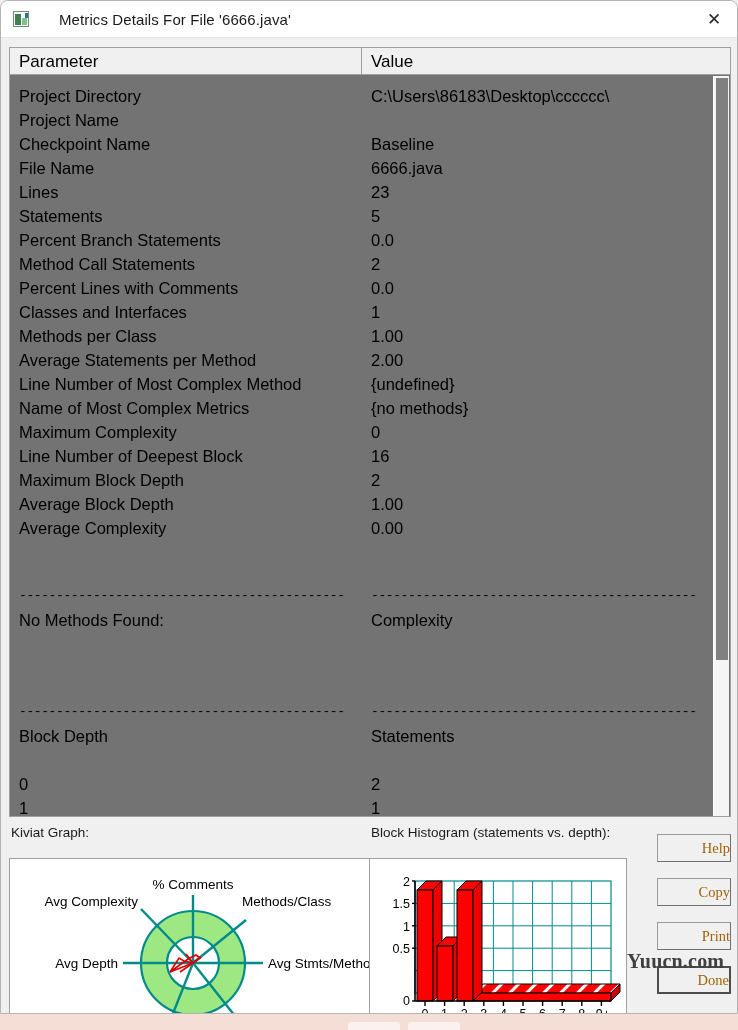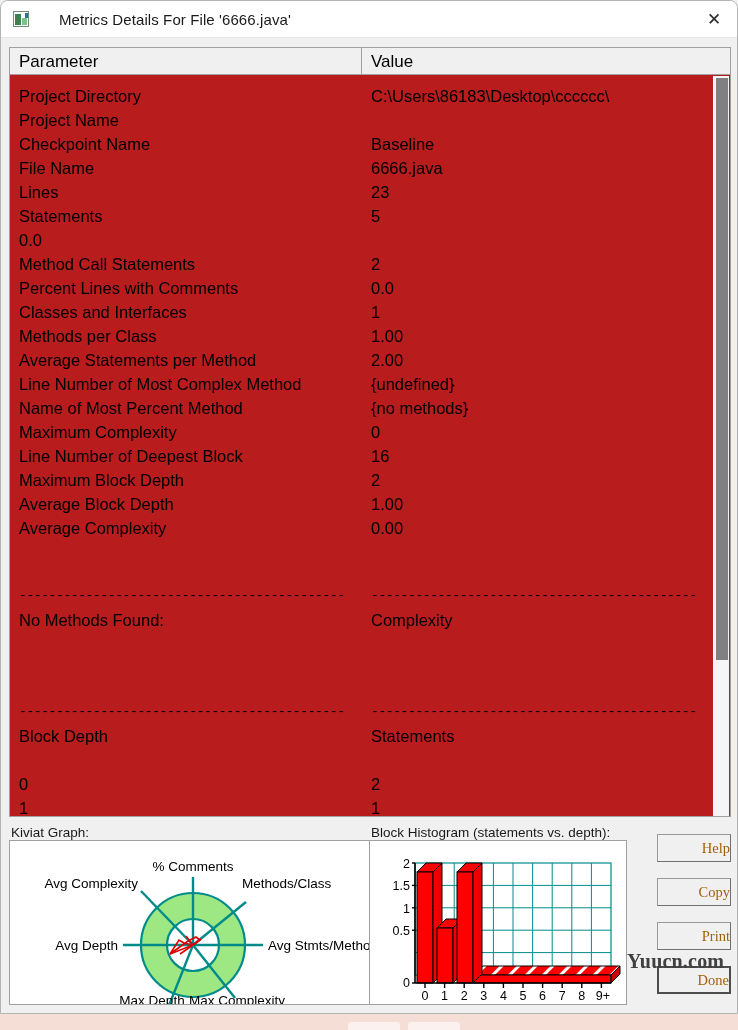--- a/index.html
+++ b/index.html
@@ -73,21 +73,21 @@
     height: 977px;
     background: #f0f0f0;
     padding: 9px 8px 0 8px;
   }
 
   
   #table-panel {
     position: relative;
     width: 722px;
     height: 770px;
-    background: #b91c1c;
+    background: #737373;
     border: 1px solid #a0a0a0;
     overflow: hidden;
   }
   #table-head {
     display: flex;
     height: 27px;
     background: #f0f0f0;
     border-bottom: 1px solid #a0a0a0;
   }
   #table-head .th {
@@ -143,21 +143,21 @@
   #bottom {
     position: relative;
     margin-top: 8px;
     width: 722px;
     height: 190px;
   }
 
   .panel-label {
     font-size: 13.5px;
     color: #1a1a1a;
-    margin: 0 0 0 2px;
+    margin: 0 0 18px 2px;
   }
 
   #kiviat-wrap { position: absolute; left: 0; top: 0; width: 366px; }
   #kiviat-box {
     width: 366px; height: 165px;
     background: #ffffff;
     border: 1px solid #a0a0a0;
     overflow: hidden;
   }
 
@@ -269,20 +269,21 @@
           </div>
         <div class="row">
             <div class="c-param">Lines</div>
             <div class="c-value">23</div>
           </div>
         <div class="row">
             <div class="c-param">Statements</div>
             <div class="c-value">5</div>
           </div>
         <div class="row">
+            <div class="c-param">Percent Branch Statements</div>
             <div class="c-value">0.0</div>
           </div>
         <div class="row">
             <div class="c-param">Method Call Statements</div>
             <div class="c-value">2</div>
           </div>
         <div class="row">
             <div class="c-param">Percent Lines with Comments</div>
             <div class="c-value">0.0</div>
           </div>
@@ -296,21 +297,21 @@
           </div>
         <div class="row">
             <div class="c-param">Average Statements per Method</div>
             <div class="c-value">2.00</div>
           </div>
         <div class="row">
             <div class="c-param">Line Number of Most Complex Method</div>
             <div class="c-value">{undefined}</div>
           </div>
         <div class="row">
-            <div class="c-param">Name of Most Percent Method</div>
+            <div class="c-param">Name of Most Complex Metrics</div>
             <div class="c-value">{no methods}</div>
           </div>
         <div class="row">
             <div class="c-param">Maximum Complexity</div>
             <div class="c-value">0</div>
           </div>
         <div class="row">
             <div class="c-param">Line Number of Deepest Block</div>
             <div class="c-value">16</div>
           </div>

